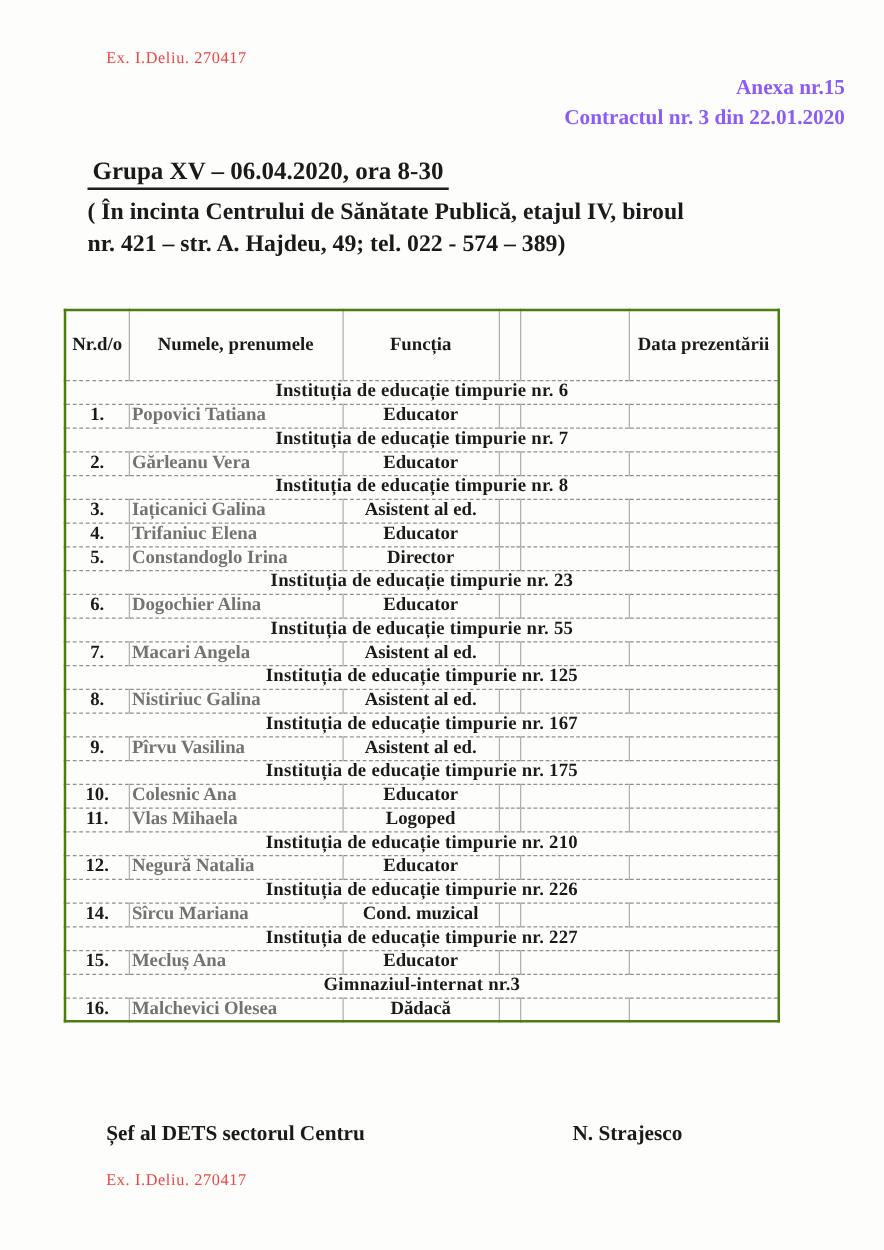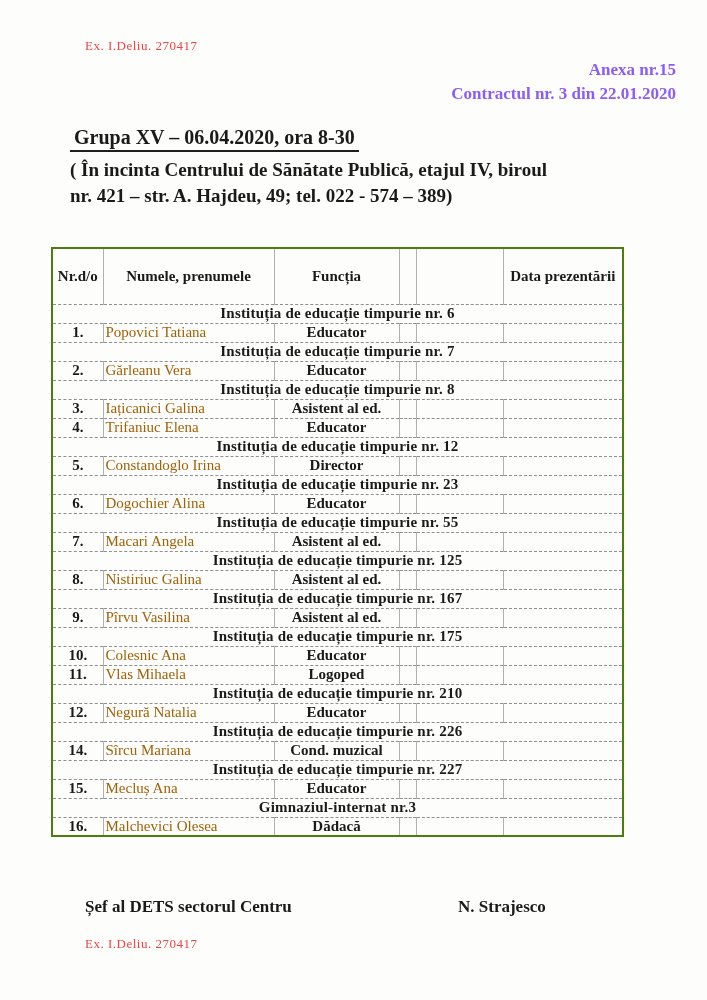--- a/index.html
+++ b/index.html
@@ -80,22 +80,22 @@
   td.section-cell {
     text-align: center;
     font-weight: bold;
     font-size: 15px;
     letter-spacing: 0.2px;
   }
   td.nr-cell { text-align: center; font-weight: bold; }
   td.name-cell {
     text-align: left;
     padding-left: 8px;
-    font-weight: normal;
-    color: #a16207;
+    font-weight: bold;
+    color: #737373;
   }
   td.function-cell { text-align: center; font-weight: bold; }
   td.blank-cell { }
   .signature-row {
     position: absolute;
     top: 897px; left: 0; width: 707px;
     font-weight: bold;
     font-size: 17px;
   }
   .signature-role { position: absolute; left: 85px; top: 0; white-space: nowrap; }
@@ -174,23 +174,20 @@
         </tr>
         <tr>
           <td class="nr-cell">4.</td>
           <td class="name-cell">Trifaniuc Elena</td>
           <td class="function-cell">Educator</td>
           <td class="blank-cell"></td>
           <td class="blank-cell"></td>
           <td class="blank-cell"></td>
         </tr>
         <tr>
-          <td colspan="6" class="section-cell">Instituția de educație timpurie nr. 12</td>
-        </tr>
-        <tr>
           <td class="nr-cell">5.</td>
           <td class="name-cell">Constandoglo Irina</td>
           <td class="function-cell">Director</td>
           <td class="blank-cell"></td>
           <td class="blank-cell"></td>
           <td class="blank-cell"></td>
         </tr>
         <tr>
           <td colspan="6" class="section-cell">Instituția de educație timpurie nr. 23</td>
         </tr>

